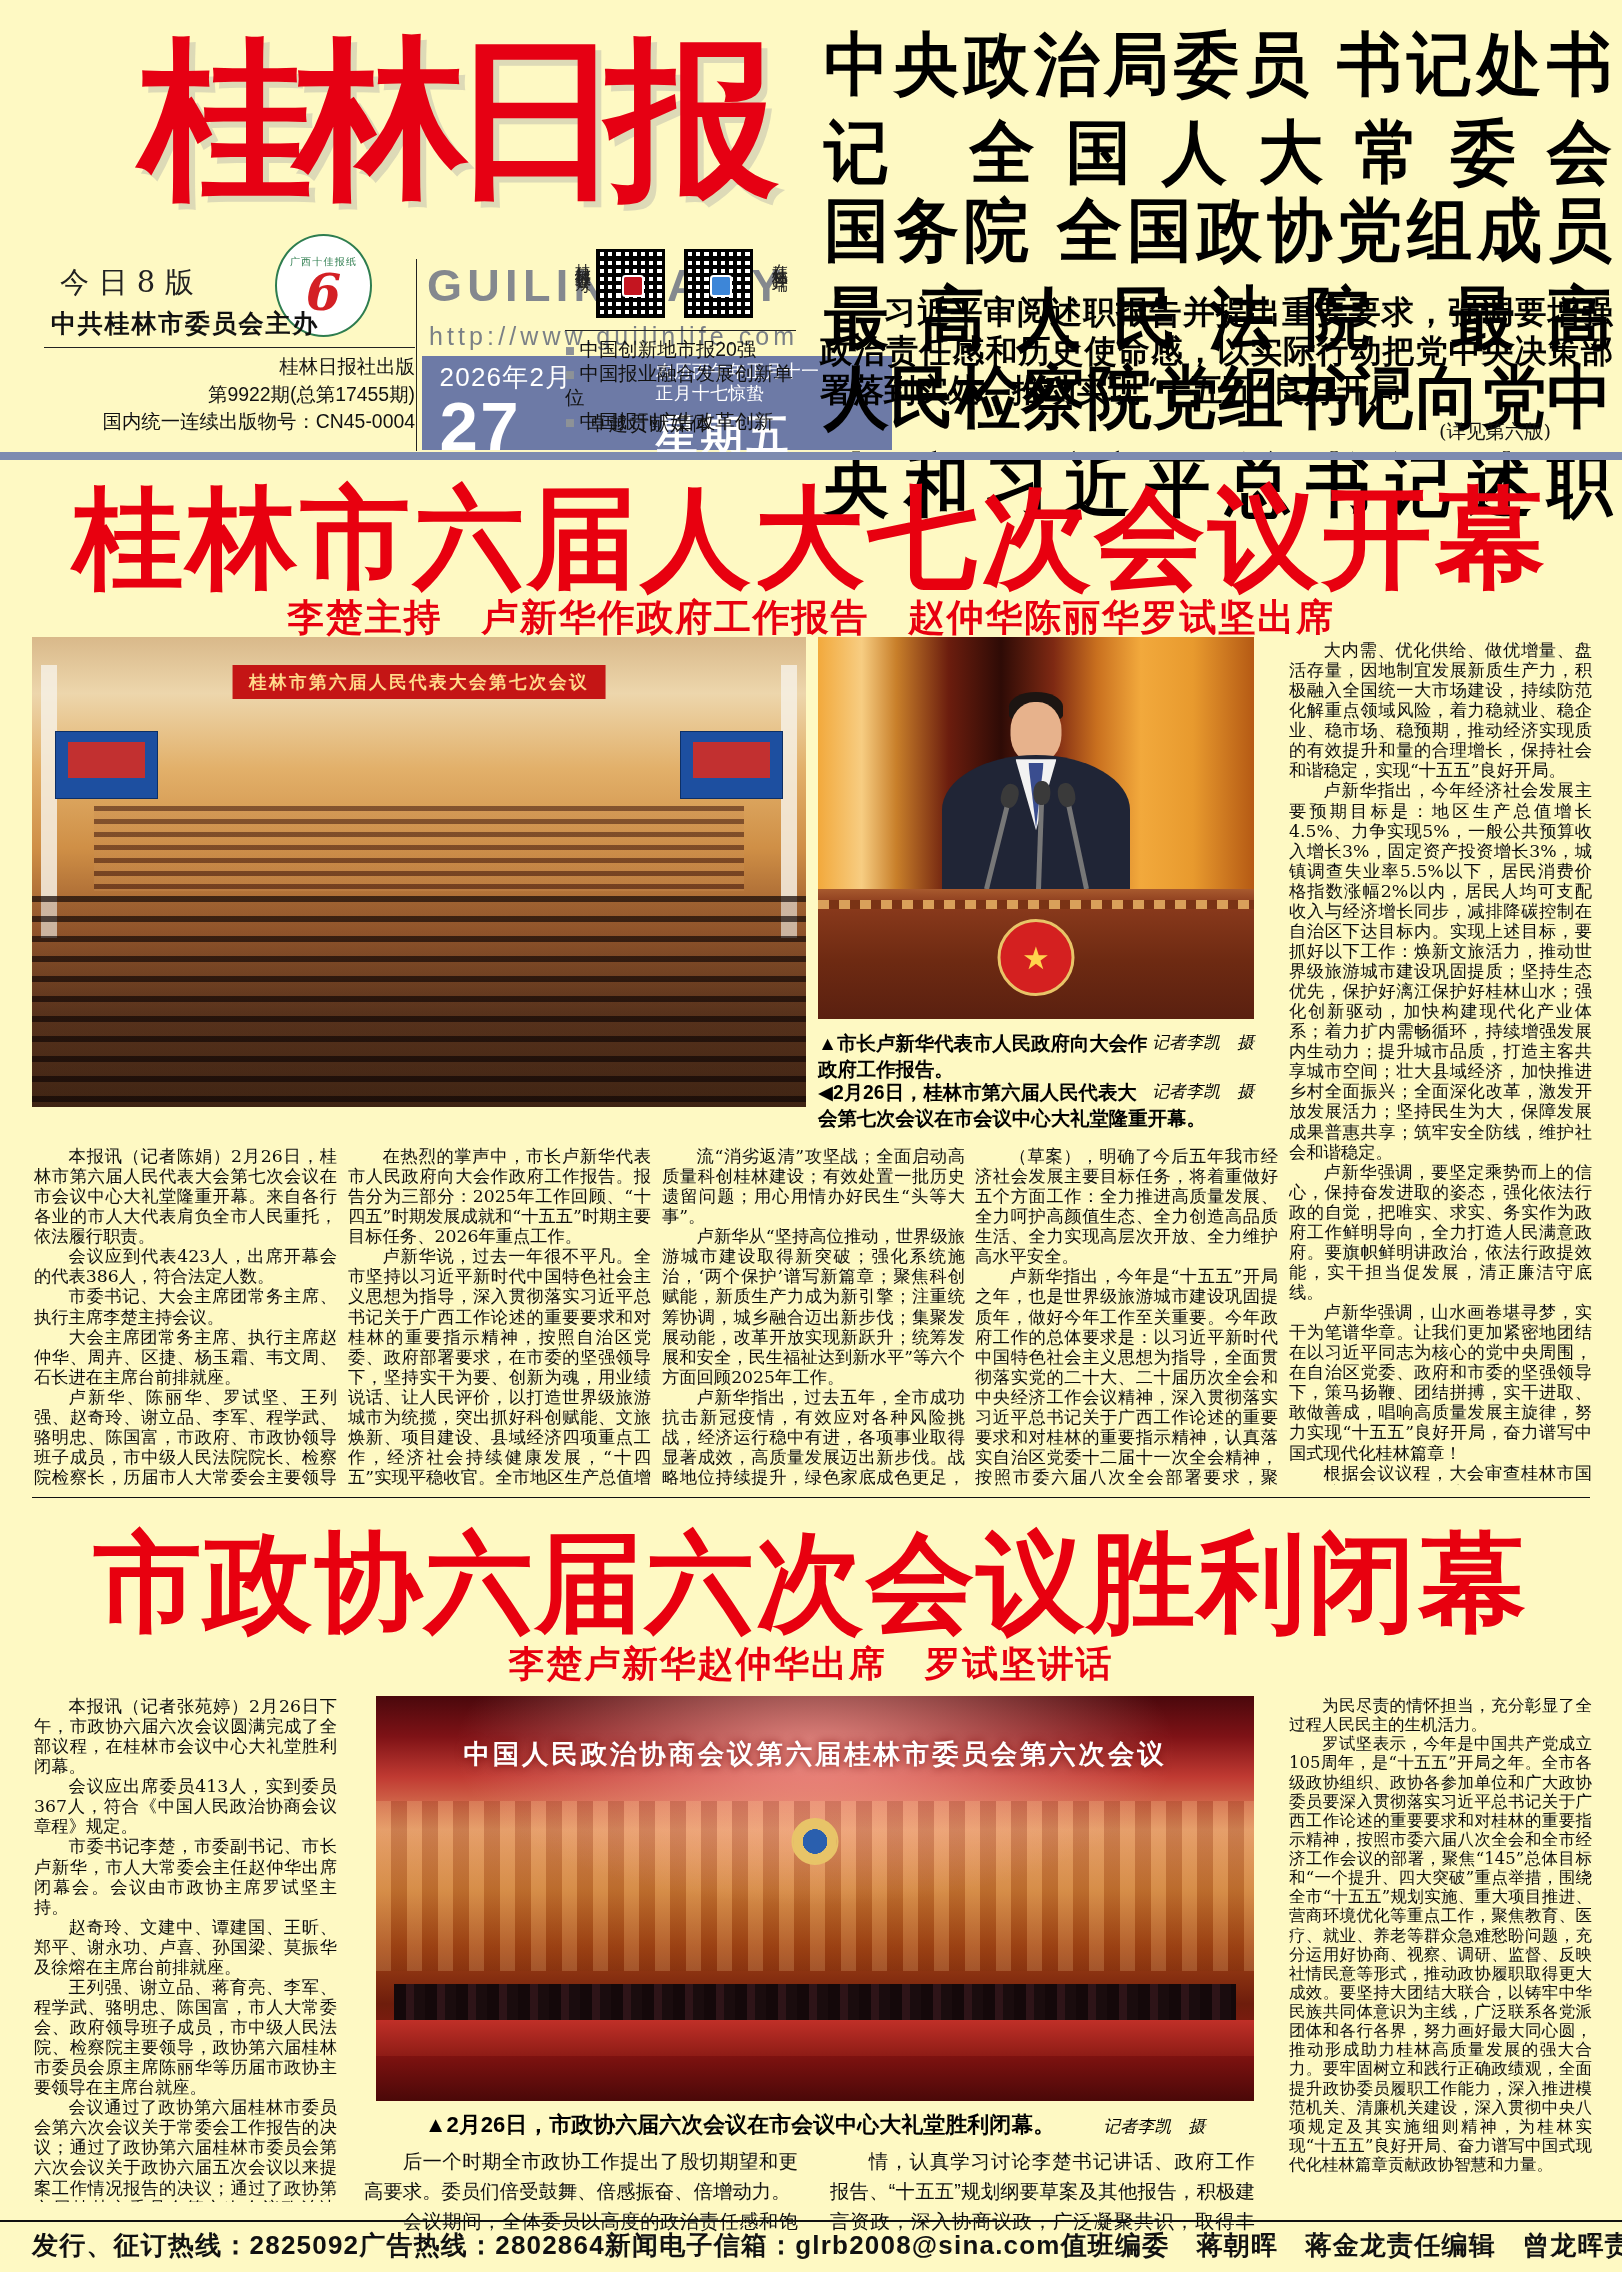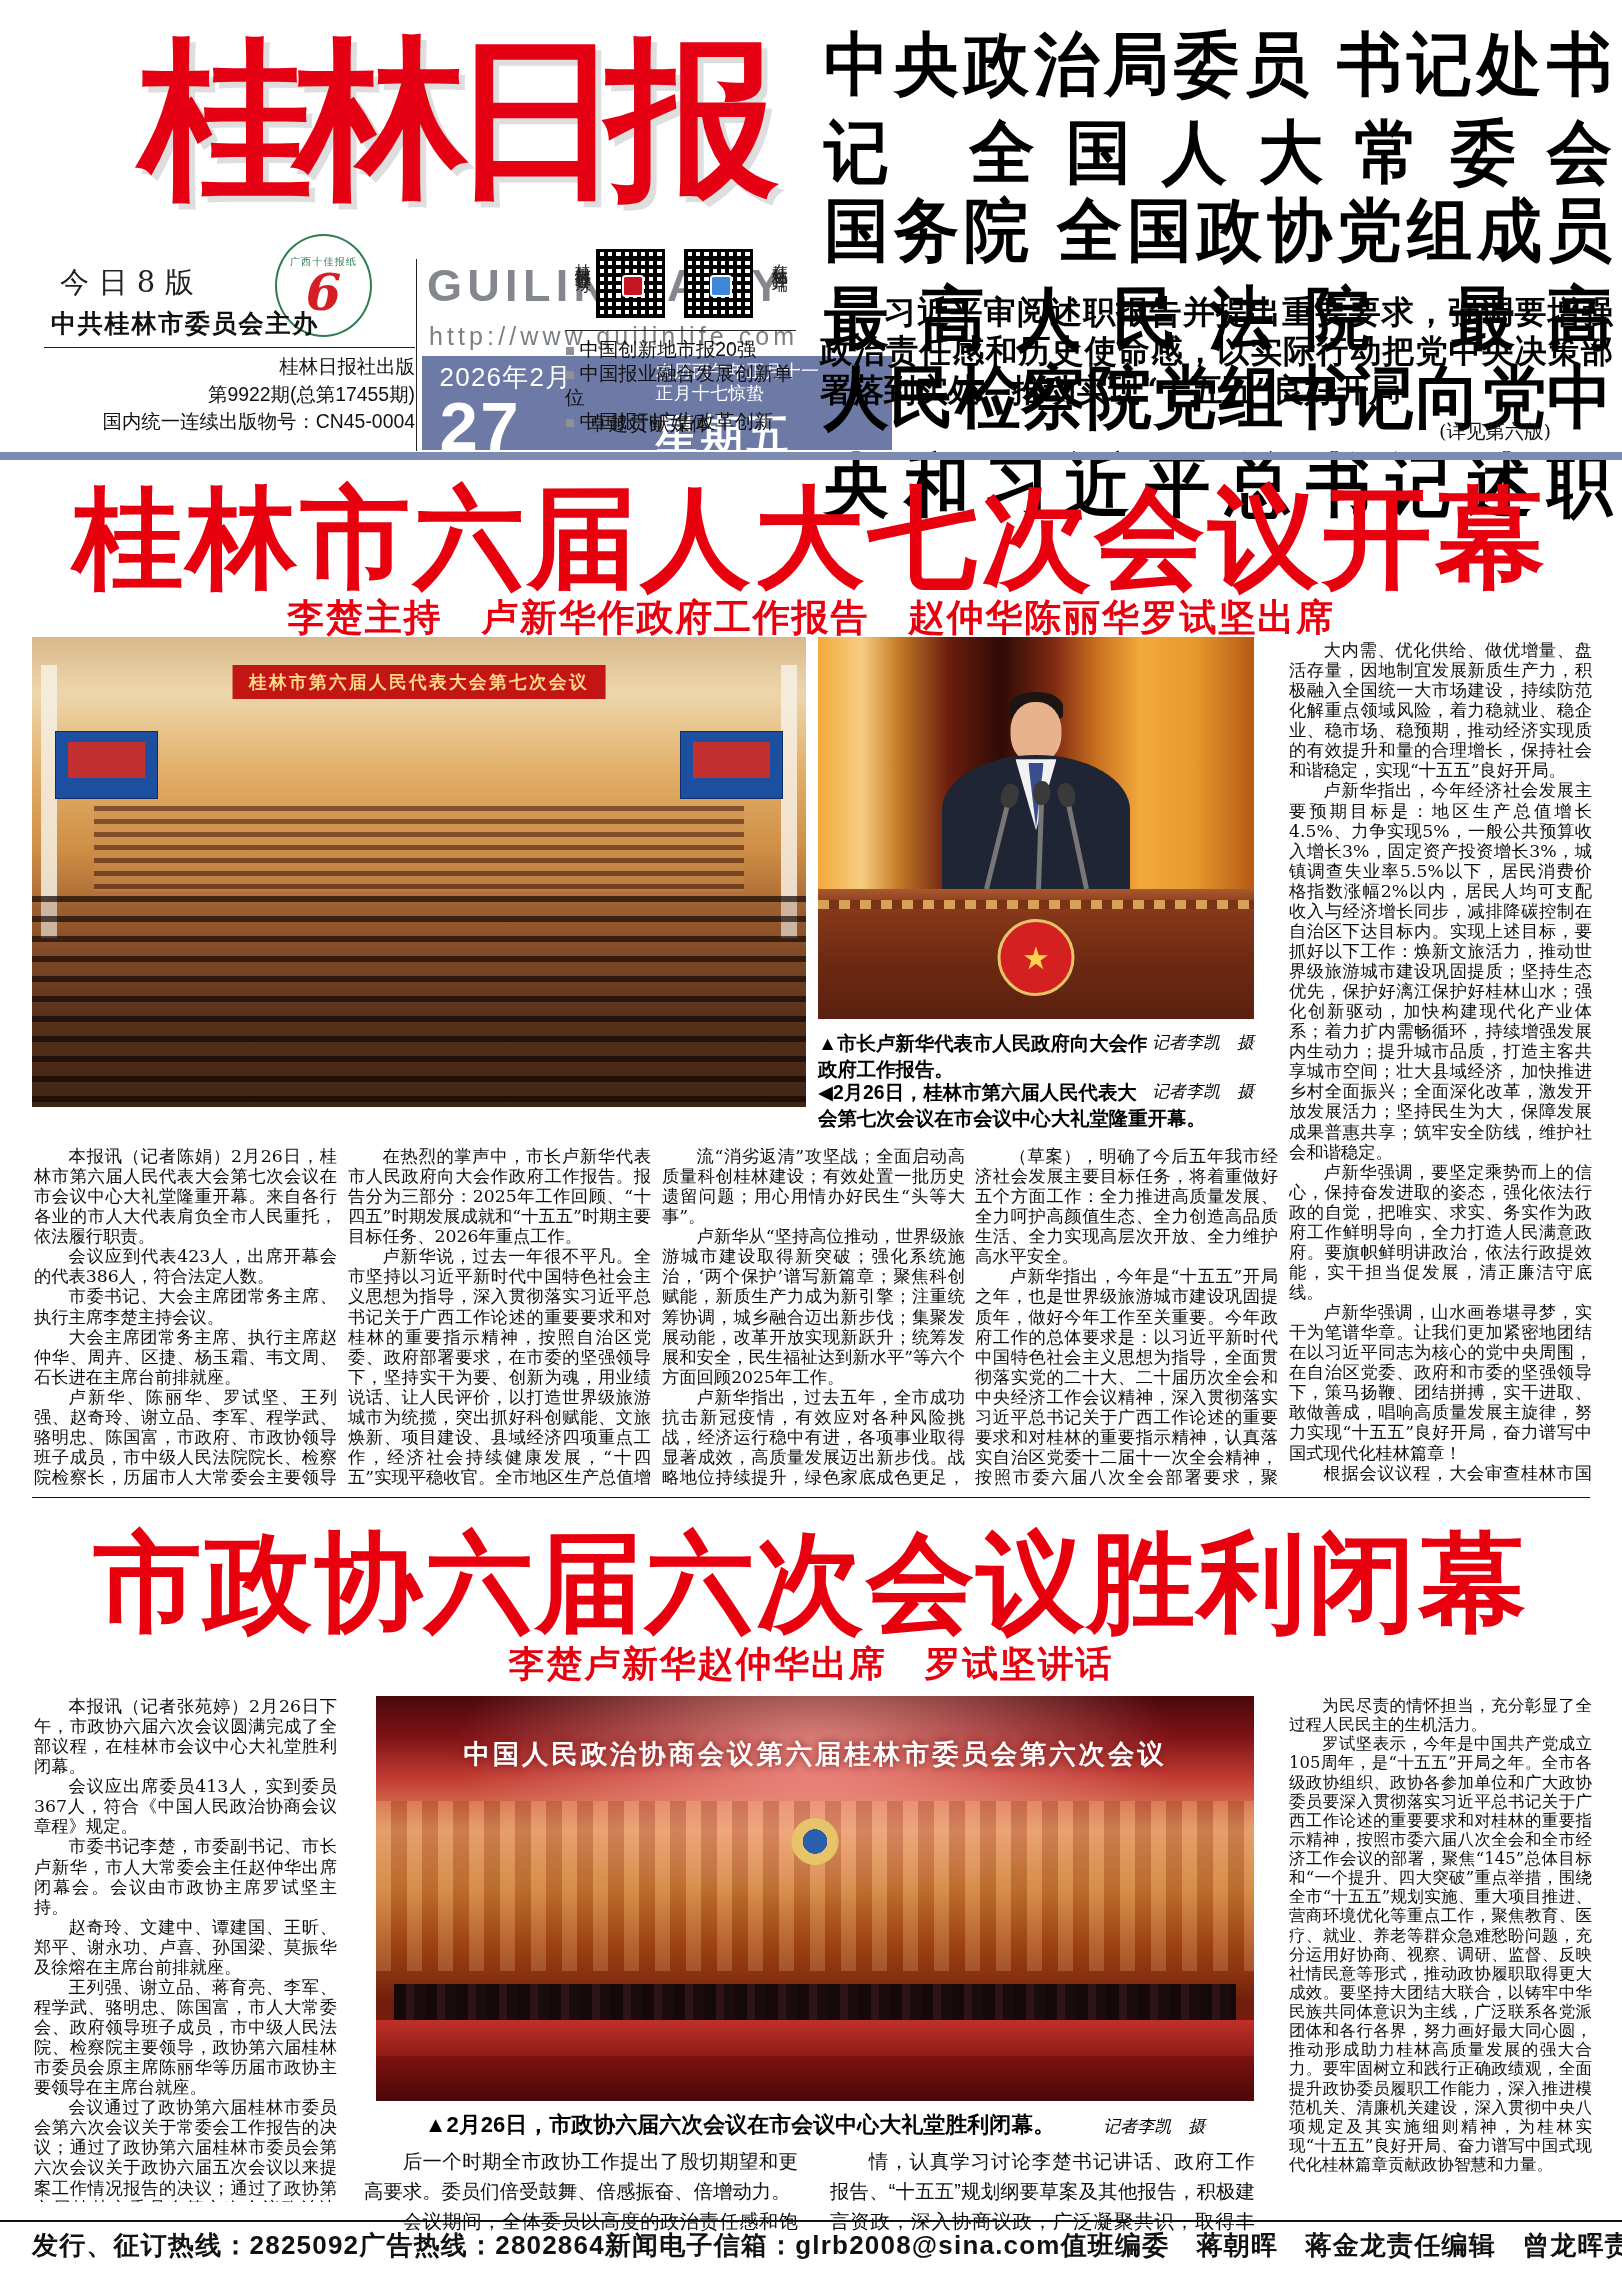--- a/index.html
+++ b/index.html
@@ -1,16 +1,16 @@
 <!DOCTYPE html>
 <html style="font-size:9.4px"><head>
 <meta charset="utf-8">
 <style>
   html,body{margin:0;padding:0;background:#e8e8e8;}
-  #page{position:relative;width:1622px;height:2273px;background:#ffffff;overflow:hidden;
+  #page{position:relative;width:1622px;height:2273px;background:#fef9c3;overflow:hidden;
         font-family:"DejaVu Serif","Liberation Serif",serif;color:#111;}
   .abs{position:absolute;}
   .sans{font-family:"Liberation Sans","DejaVu Sans",sans-serif;}
 
   
   #masthead-title{left:140px;top:28px;font-size:172px;line-height:1.05;font-weight:bold;
     color:#e60013;letter-spacing:-16.5px;white-space:nowrap;
     text-shadow:5.9px 5.9px 0 rgba(160,160,160,.35);}
   #edition-note{left:60px;top:263px;font-size:29px;letter-spacing:9.4px;color:#222;}
   .seal{left:275px;top:234px;width:93px;height:99px;border:2.9px solid #2e7d4f;border-radius:50%;

